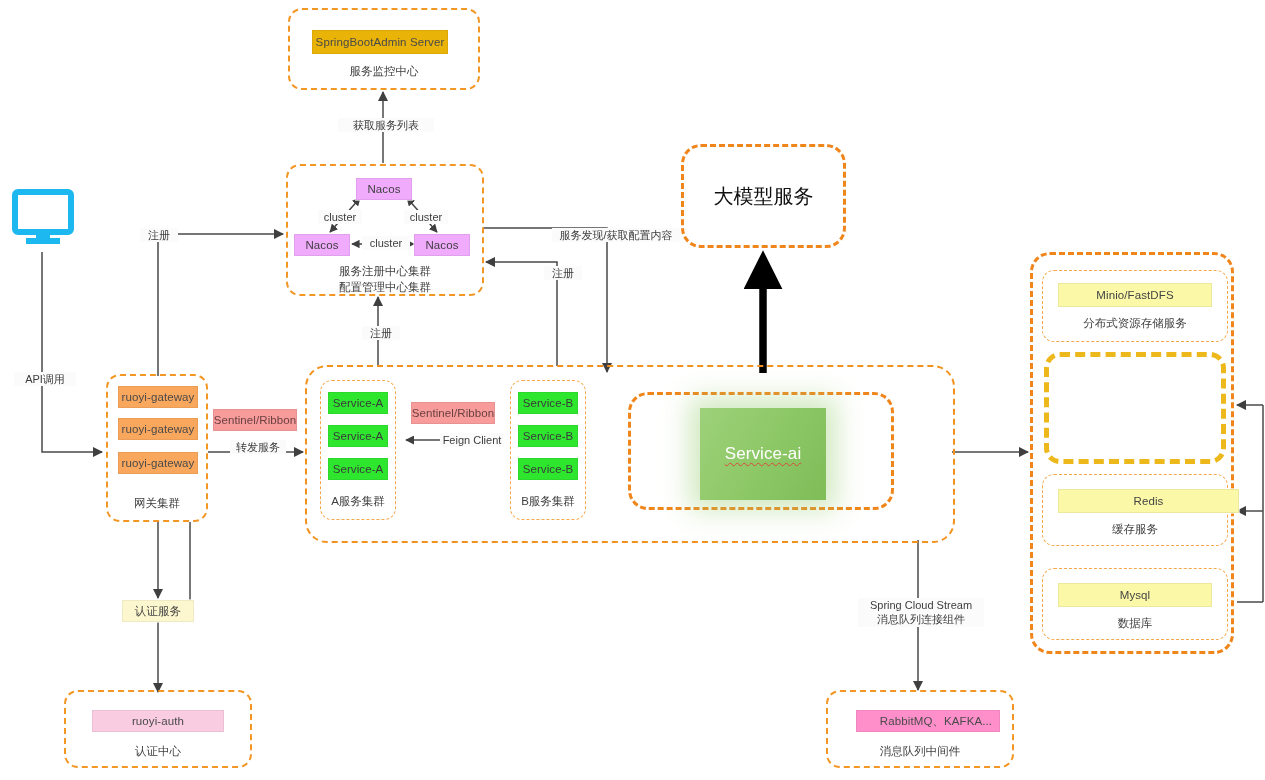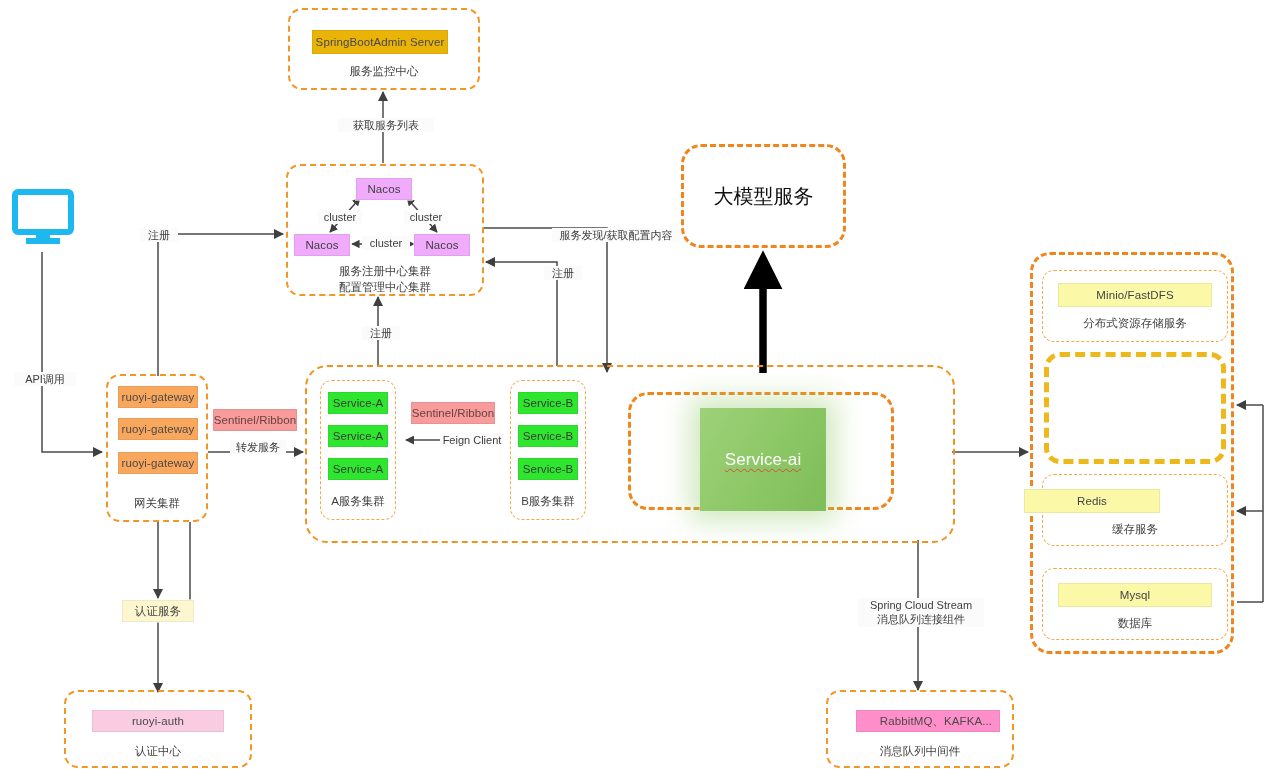--- a/index.html
+++ b/index.html
@@ -226,37 +226,37 @@
   <div class="chip chip-red" style="left:411px;top:402px;width:84px;height:22px;">Sentinel/Ribbon</div>
   <div class="elabel" style="left:440px;top:433px;width:60px;">Feign Client</div>
 
   <div class="grp grp-thin" style="left:510px;top:380px;width:76px;height:140px;"></div>
   <div class="chip chip-green" style="left:518px;top:392px;width:60px;height:22px;">Service-B</div>
   <div class="chip chip-green" style="left:518px;top:425px;width:60px;height:22px;">Service-B</div>
   <div class="chip chip-green" style="left:518px;top:458px;width:60px;height:22px;">Service-B</div>
   <div class="cap" style="left:510px;top:494px;width:76px;">B服务集群</div>
 
   <div class="grp grp-heavy" style="left:628px;top:392px;width:266px;height:118px;"></div>
-  <div class="chip chip-aigrad" style="left:700px;top:408px;width:126px;height:103px;">
+  <div class="chip chip-aigrad" style="left:700px;top:408px;width:126px;height:92px;">
     <span class="spell">Service-ai</span>
   </div>
 
   <div class="grp grp-heavy" style="left:681px;top:144px;width:165px;height:104px;"></div>
   <div class="headline" style="left:681px;top:183px;width:165px;">大模型服务</div>
 
   <div class="grp grp-heavy" style="left:1030px;top:252px;width:204px;height:402px;"></div>
 
   <div class="grp grp-thin" style="left:1042px;top:270px;width:186px;height:72px;"></div>
   <div class="chip chip-yellow" style="left:1058px;top:283px;width:154px;height:24px;">Minio/FastDFS</div>
   <div class="cap" style="left:1042px;top:316px;width:186px;">分布式资源存储服务</div>
 
   <div class="grp grp-gold" style="left:1044px;top:352px;width:182px;height:112px;"></div>
 
   <div class="grp grp-thin" style="left:1042px;top:474px;width:186px;height:72px;"></div>
-  <div class="chip chip-yellow" style="left:1024px;top:489px;width:136px;height:24px;">Redis</div>
+  <div class="chip chip-yellow" style="left:1058px;top:489px;width:181px;height:24px;">Redis</div>
   <div class="cap" style="left:1042px;top:522px;width:186px;">缓存服务</div>
 
   <div class="grp grp-thin" style="left:1042px;top:568px;width:186px;height:72px;"></div>
   <div class="chip chip-yellow" style="left:1058px;top:583px;width:154px;height:24px;">Mysql</div>
   <div class="cap" style="left:1042px;top:616px;width:186px;">数据库</div>
 
   <div class="elabel" style="left:858px;top:598px;width:122px;">Spring Cloud Stream
 消息队列连接组件</div>
   <div class="grp" style="left:826px;top:690px;width:188px;height:78px;"></div>
   <div class="chip chip-magenta" style="left:856px;top:710px;width:144px;height:22px;padding-left:16px;">RabbitMQ、KAFKA...</div>

